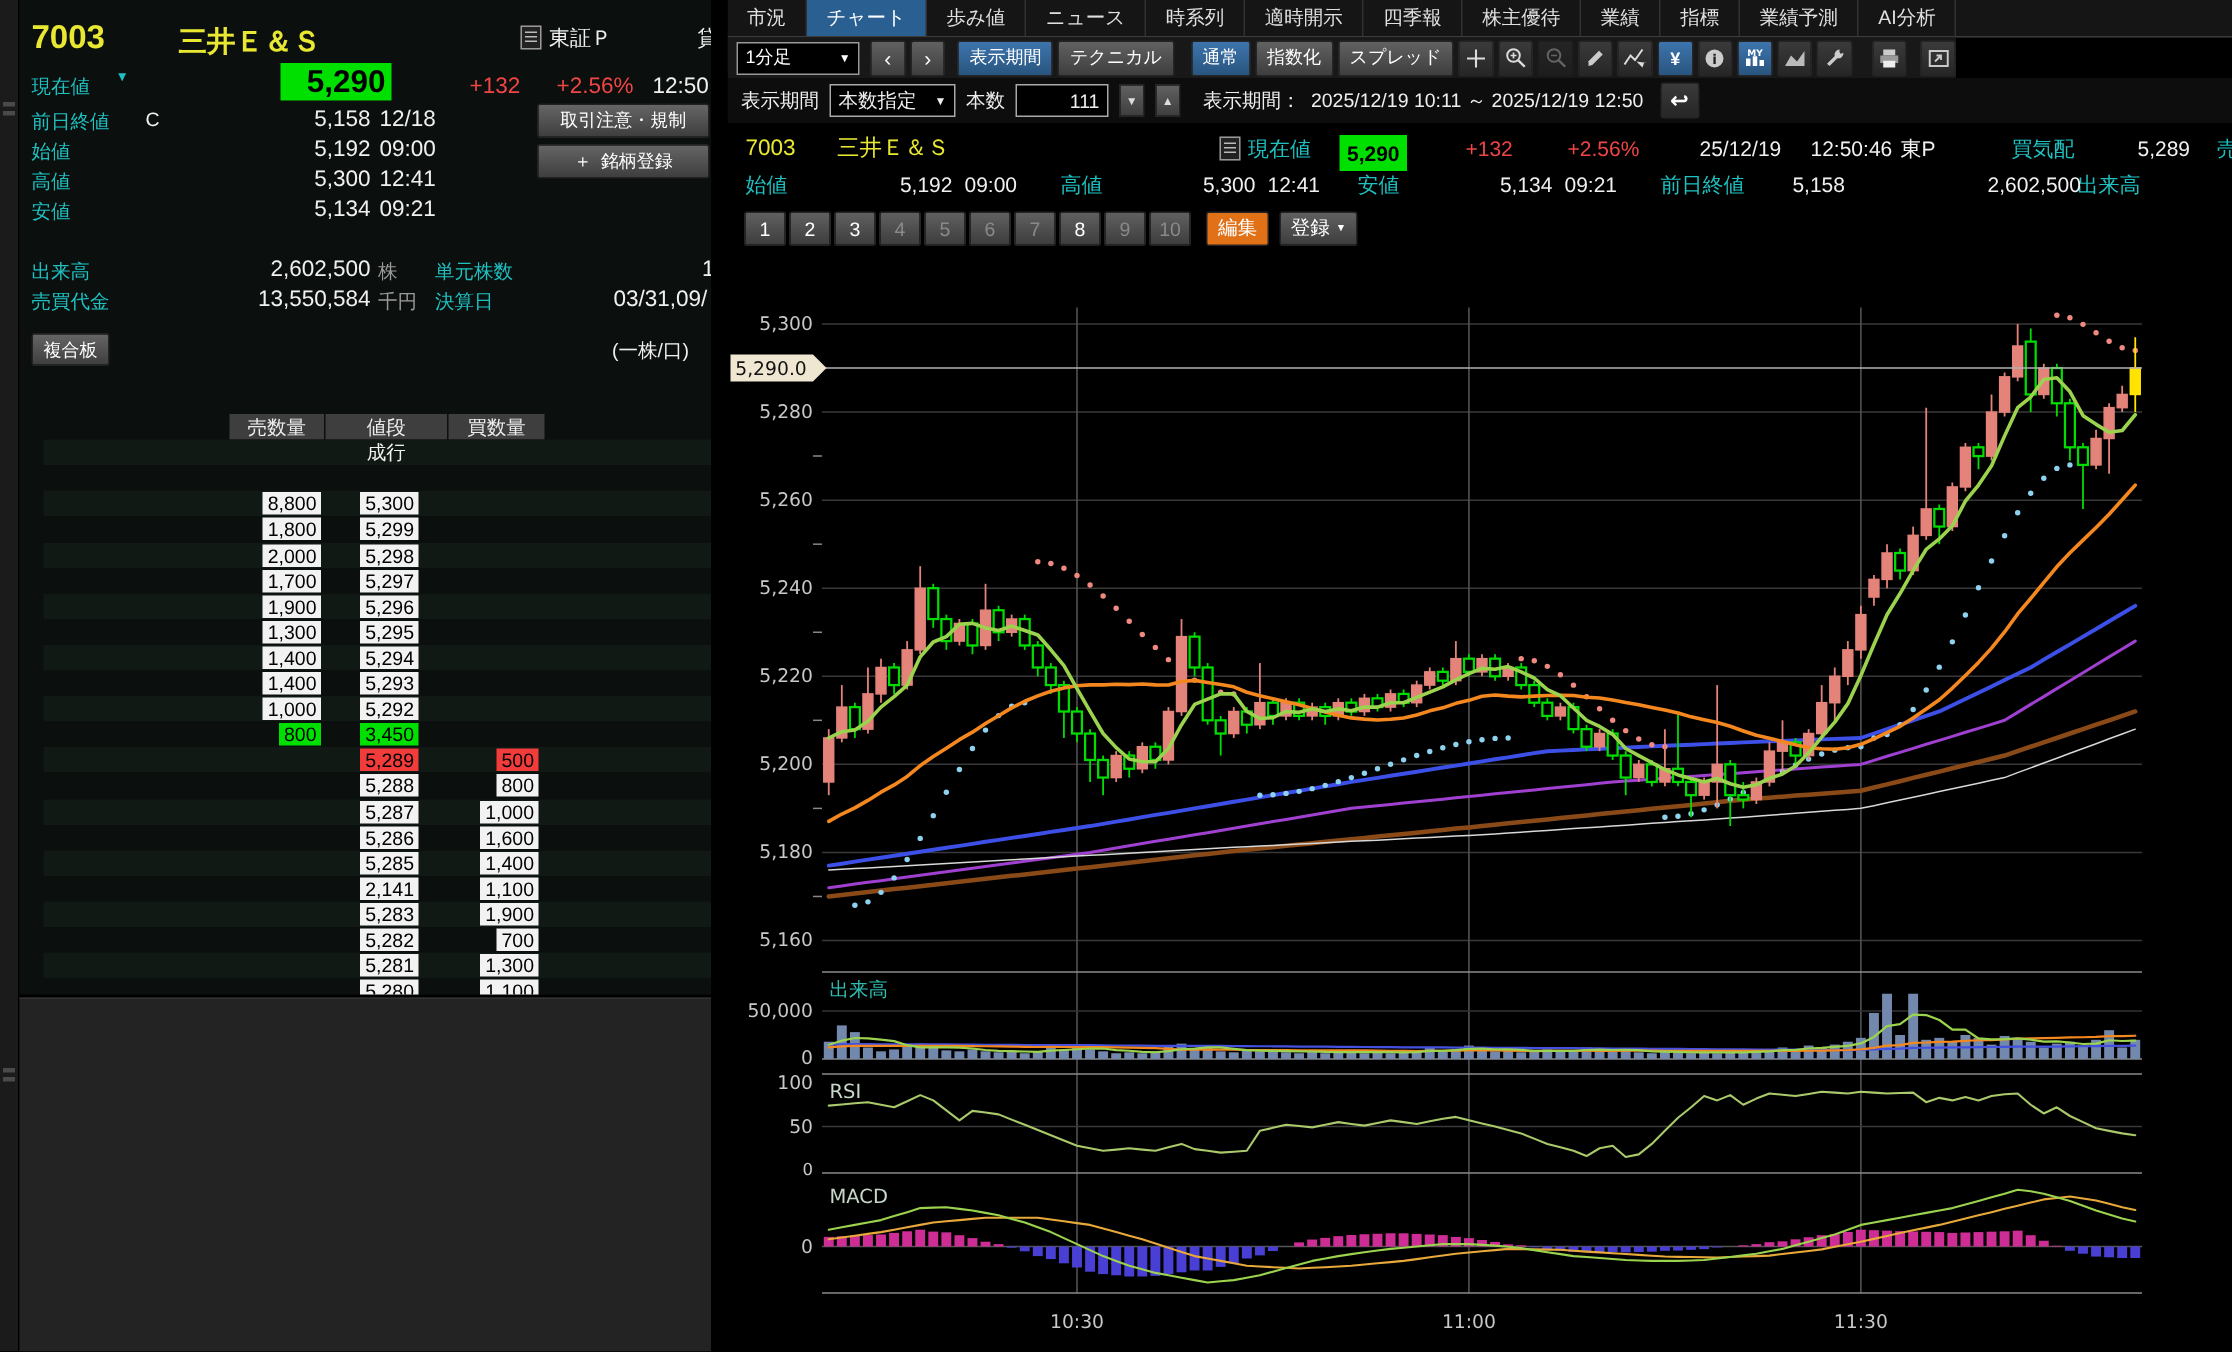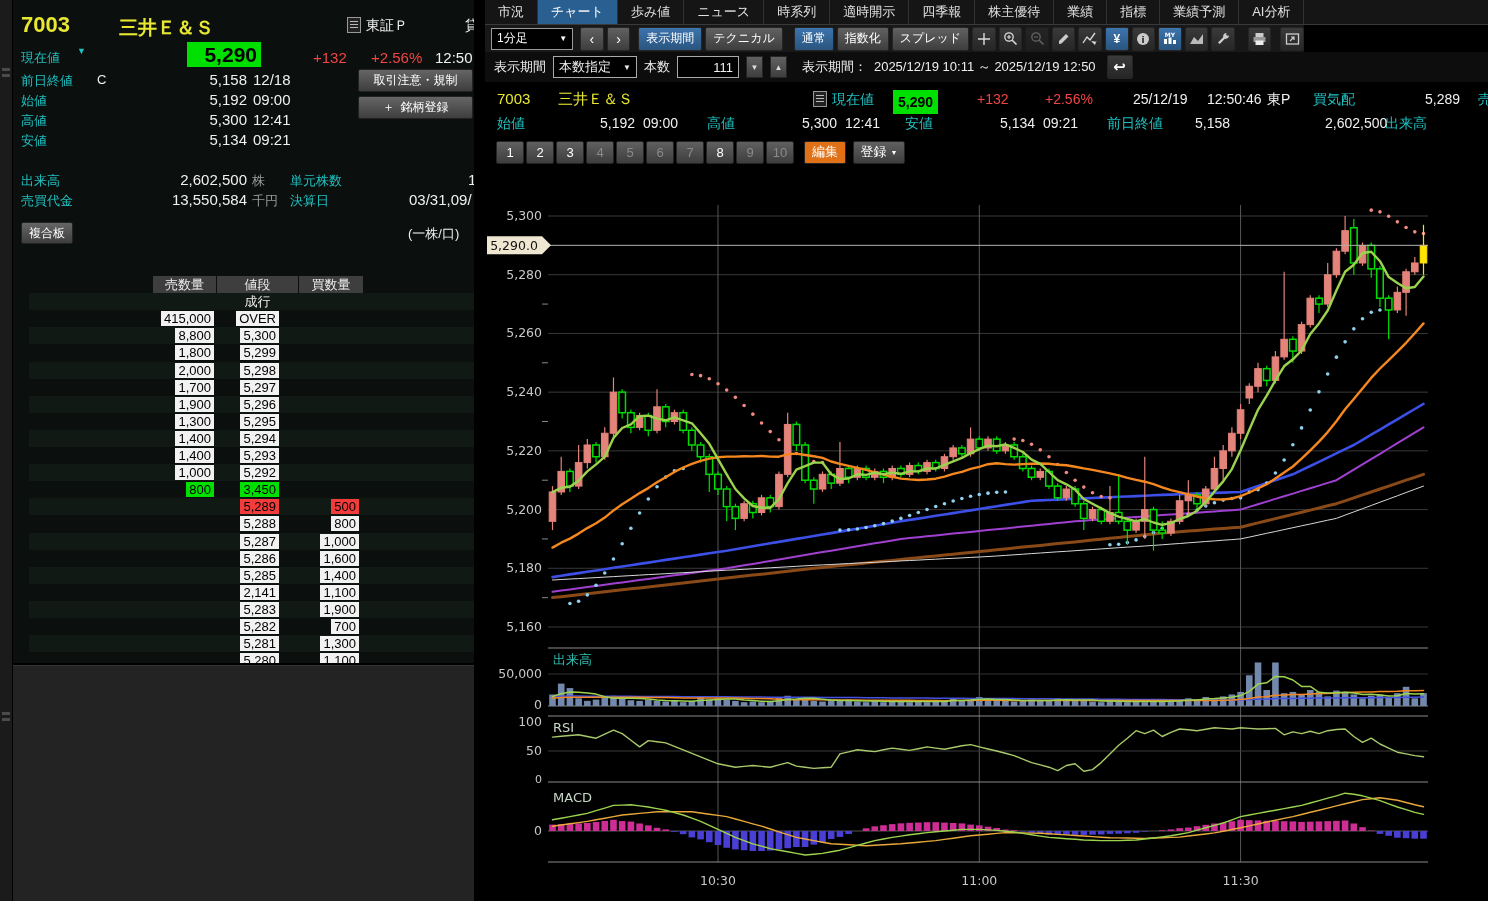--- a/index.html
+++ b/index.html
@@ -128,24 +128,20 @@
 
     <div class="abs" id="board">
         <div class="brow" style="top: 0px;">
           <div class="bhead" style="left: 124px; width: 63px;">売数量</div>
           <div class="bhead" style="left: 188px; width: 81px;">値段</div>
           <div class="bhead" style="left: 270px; width: 64px;">買数量</div>
         </div>
         <div class="brow odd" style="top: 17.1px;">
           <div class="ctext" style="left: 188px; width: 81px; text-align: center;">成行</div>
         </div>
-        <div class="brow even" style="top: 34.2px;">
-          <div class="chip" style="right: 276px;">415,000</div>
-          <div class="chip" style="right: 211px;">OVER</div>
-        </div>
         <div class="brow odd" style="top: 51.3px;">
           <div class="chip" style="right: 276px;">8,800</div>
           <div class="chip" style="right: 211px;">5,300</div>
         </div>
         <div class="brow even" style="top: 68.4px;">
           <div class="chip" style="right: 276px;">1,800</div>
           <div class="chip" style="right: 211px;">5,299</div>
         </div>
         <div class="brow odd" style="top: 85.5px;">
           <div class="chip" style="right: 276px;">2,000</div>
@@ -343,21 +339,21 @@
       <span class="hitem yellow" style="left:12px;font-size:15px;">7003</span>
       <span class="hitem yellow" style="left:73px;font-size:15px;">三井Ｅ＆Ｓ</span>
       <span class="hitem" style="left:328px;top:3px;"><span class="icon-doc"><i style="top:3px"></i><i style="top:6px"></i><i style="top:9px"></i></span></span>
       <span class="hitem teal" style="left:347px;">現在値</span>
       <span class="hitem chip2" style="left:408px;top:2px;">5,290</span>
       <span class="hitem red" style="left:492px;">+132</span>
       <span class="hitem red" style="left:560px;">+2.56%</span>
       <span class="hitem white" style="left:648px;">25/12/19</span>
       <span class="hitem white" style="left:722px;">12:50:46</span>
       <span class="hitem white" style="left:782px;">東P</span>
-      <span class="hitem teal" style="left:828px;">買気配</span>
+      <span class="hitem teal" style="left:856px;">買気配</span>
       <span class="hitem white" style="left:940px;">5,289</span>
       <span class="hitem teal" style="left:993px;">売</span>
     </div>
 
     <div class="hrow" style="left:0;top:112px;width:1003px;" id="chart-header-row2">
         <span class="hitem teal" style="left: 12px;">始値</span>
         <span class="hitem white" style="left: 60px; width: 90px; text-align: right;">5,192</span>
         <span class="hitem white" style="left: 158px;">09:00</span>
         <span class="hitem teal" style="left: 222px;">高値</span>
         <span class="hitem white" style="left: 262px; width: 90px; text-align: right;">5,300</span>

